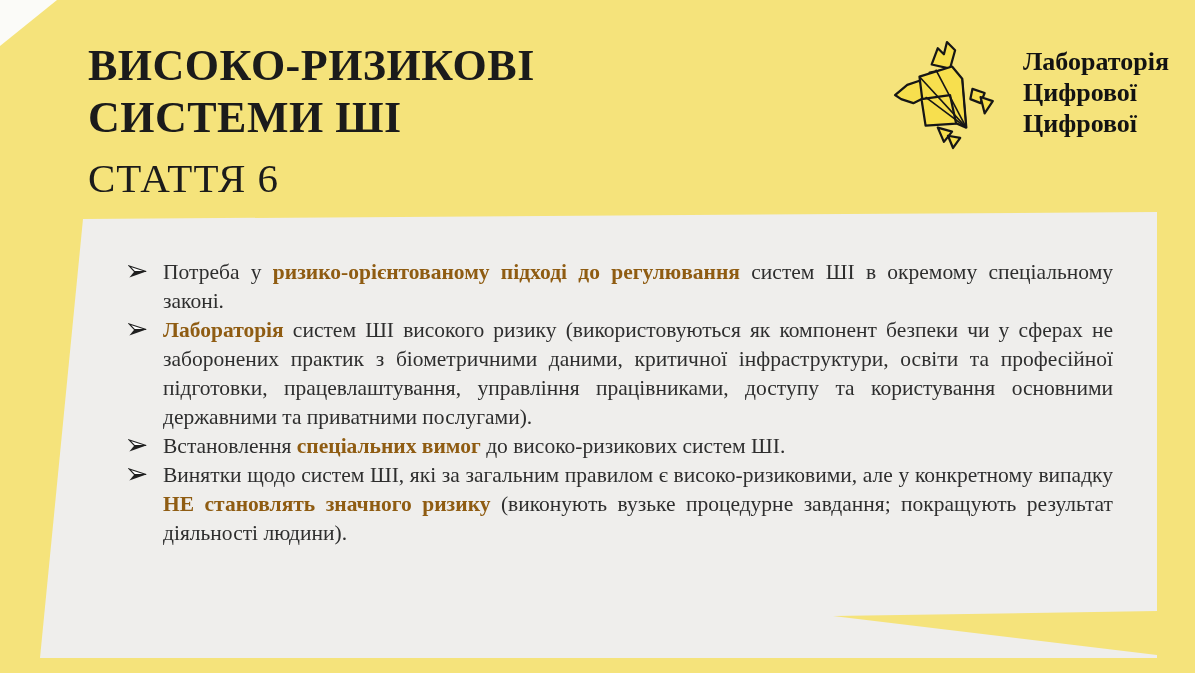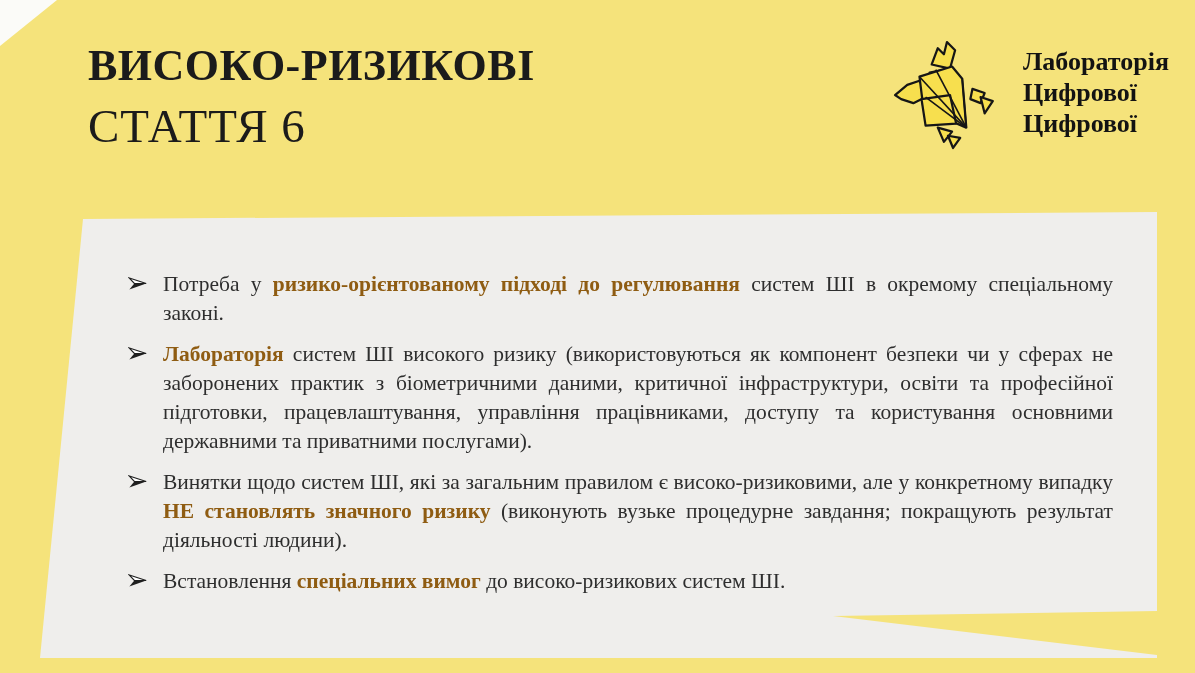--- a/index.html
+++ b/index.html
@@ -8,44 +8,45 @@
     background:#F5E37B;
     font-family:"Liberation Serif","DejaVu Serif",serif;
   }
   .layer { position:absolute; inset:0; }
   .corner-accent { background:#FBFBF8; clip-path:polygon(0 0, 57px 0, 0 46px); }
   .content-panel { background:#EFEEEC; clip-path:polygon(83px 219px, 1157px 212px, 1157px 658px, 40px 658px); }
   .panel-notch   { background:#F5E37B; clip-path:polygon(833px 616px, 1157px 611px, 1157px 655px); }
 
   .header { position:absolute; left:88px; top:40px; color:#1B1B1B; }
   .title-line { font-weight:700; font-size:44px; line-height:52px; letter-spacing:0.5px; white-space:nowrap; }
-  .subtitle   { font-weight:400; font-size:47px; line-height:52px; margin-top:8px; letter-spacing:1px; white-space:nowrap; }
+  .subtitle   { font-weight:400; font-size:41px; line-height:52px; margin-top:8px; letter-spacing:1px; white-space:nowrap; }
 
   .logo { position:absolute; left:893px; top:38px; width:262px; display:flex; align-items:flex-start; }
   .logo-mark { width:112px; height:112px; flex:none; }
   .logo-text { margin-left:18px; margin-top:8px; width:148px; text-align:left;
                font-weight:700; font-size:26px; line-height:31px; color:#131313; }
 
   .bullets { position:absolute; left:128px; top:258px; width:985px; color:#2E2E2E; }
-  .bullet  { display:flex;margin-top:12px; }
+  .bullet  { display:flex; }
   .marker  { flex:none; width:35px; padding-top:5px; }
   .btext   { flex:1; font-size:21.5px; line-height:29px; text-align:justify; }
   .hl      { color:#8F5C12; font-weight:700; }
 </style>
 </head>
 <body>
 
 <div class="slide">
 
   <div class="layer content-panel"></div>
   <div class="layer panel-notch"></div>
   <div class="layer corner-accent"></div>
 
   <div class="header">
     <div class="title-line">ВИСОКО-РИЗИКОВІ</div>
+    <div class="title-line">СИСТЕМИ ШІ</div>
     <div class="subtitle">СТАТТЯ 6</div>
   </div>
 
   <div class="logo">
     <span class="logo-mark">
       <svg viewBox="0 0 110 110" width="112" height="112">
         <g fill="#F7DF4E" stroke="#161616" stroke-width="2.2" stroke-linejoin="round">
           <polygon points="38,26 44,10 50,16 53,4 61,12 56,30"></polygon>
           <polygon points="36,34 56,30 52,42 38,40"></polygon>
           <polygon points="2,56 14,46 26,42 36,56 20,64 8,60"></polygon>
@@ -93,28 +94,28 @@
       <div class="btext"><span class="hl">Лабораторія</span><span> систем ШІ високого ризику (використовуються як компонент безпеки чи у сферах не заборонених практик з біометричними даними, критичної інфраструктури, освіти та професійної підготовки, працевлаштування, управління працівниками, доступу та користування основними державними та приватними послугами).</span></div>
     </div>
 
     <div class="bullet">
       <span class="marker">
         <svg viewBox="0 0 22 18" width="20" height="17">
           <polygon points="1.5,3 20,9 7,9" fill="#ffffff" stroke="#1f1f1f" stroke-width="1.3"></polygon>
           <polygon points="7,9 20,9 1.5,15.5" fill="#1f1f1f"></polygon>
         </svg>
       </span>
-      <div class="btext"><span>Винятки щодо систем ШІ, які за загальним правилом є високо-ризиковими, але у конкретному випадку </span><span class="hl">НЕ становлять значного ризику</span><span> (виконують вузьке процедурне завдання; покращують результат діяльності людини).</span></div>
+      <div class="btext"><span>Встановлення </span><span class="hl">спеціальних вимог</span><span> до високо-ризикових систем ШІ.</span></div>
     </div>
 
     <div class="bullet">
       <span class="marker">
         <svg viewBox="0 0 22 18" width="20" height="17">
           <polygon points="1.5,3 20,9 7,9" fill="#ffffff" stroke="#1f1f1f" stroke-width="1.3"></polygon>
           <polygon points="7,9 20,9 1.5,15.5" fill="#1f1f1f"></polygon>
         </svg>
       </span>
-      <div class="btext"><span>Встановлення </span><span class="hl">спеціальних вимог</span><span> до високо-ризикових систем ШІ.</span></div>
+      <div class="btext"><span>Винятки щодо систем ШІ, які за загальним правилом є високо-ризиковими, але у конкретному випадку </span><span class="hl">НЕ становлять значного ризику</span><span> (виконують вузьке процедурне завдання; покращують результат діяльності людини).</span></div>
     </div>
 
   </div>
 
 </div>
 
 </body></html>

